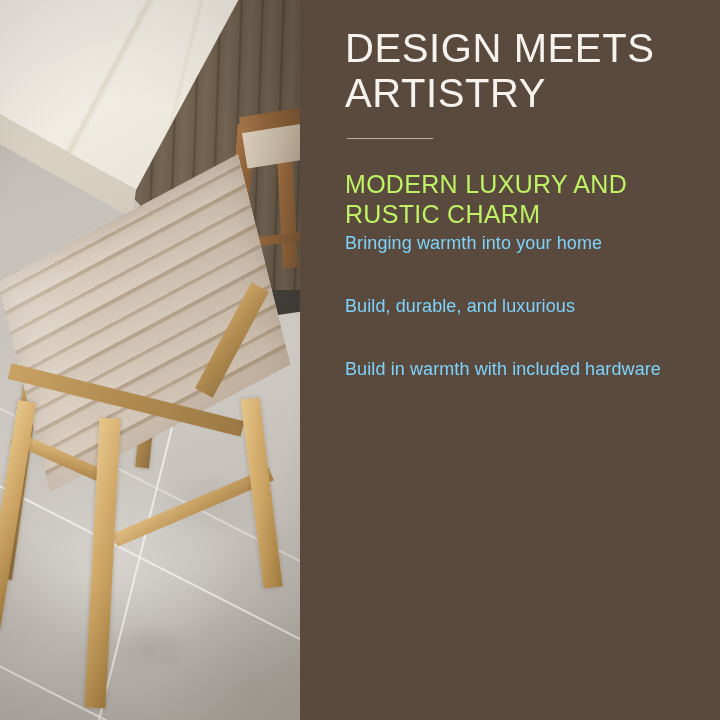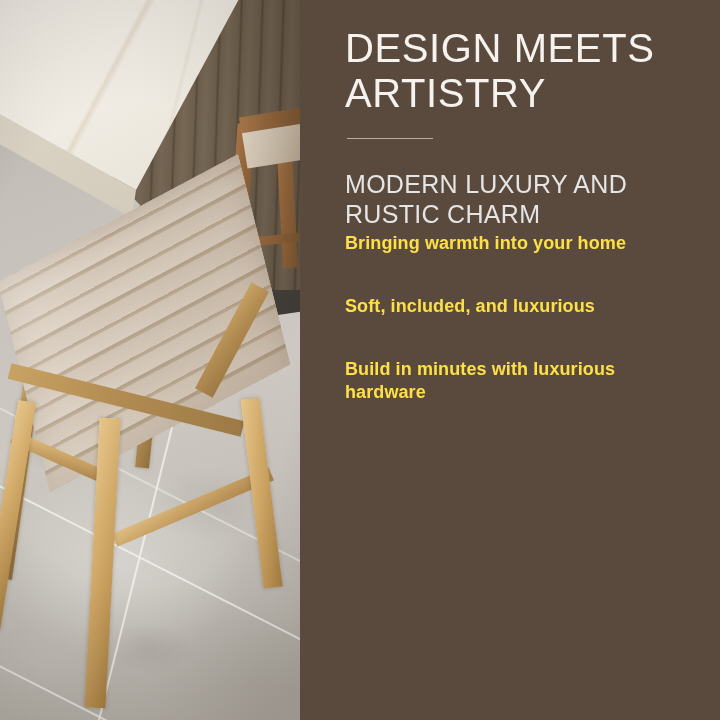--- a/index.html
+++ b/index.html
@@ -212,32 +212,32 @@
   .features {
     margin-top: 30px;
   }
   .feature {
     margin-bottom: 40px;
   }
   .feature:last-child { margin-bottom: 0; }
 
   .feature-title {
     margin: 0;
-    color: #e5e5e5;
+    color: #bef264;
     font-size: 25px;
     font-weight: 300;
     line-height: 1.22;
     letter-spacing: 0.3px;
     text-transform: uppercase;
   }
   .feature-sub {
     margin: 2px 0 0 0;
-    color: #fde047;
+    color: #7dd3fc;
     font-size: 18px;
-    font-weight: 700;
+    font-weight: 400;
     line-height: 1.28;
     letter-spacing: 0.1px;
   }
 </style>
 </head>
 <body>
 
 <div id="infographic">
 
   <div class="photo-panel">
@@ -296,22 +296,22 @@
 
     <div class="features">
 
       <div class="feature">
         <h2 class="feature-title">MODERN LUXURY AND RUSTIC CHARM</h2>
         <p class="feature-sub">Bringing warmth into your home</p>
       </div>
 
 
       <div class="feature">
-        <p class="feature-sub">Soft, included, and luxurious</p>
+        <p class="feature-sub">Build, durable, and luxurious</p>
       </div>
 
       <div class="feature">
-        <p class="feature-sub">Build in minutes with luxurious hardware</p>
+        <p class="feature-sub">Build in warmth with included hardware</p>
       </div>
 
     </div>
   </div>
 </div>
 
 </body></html>

